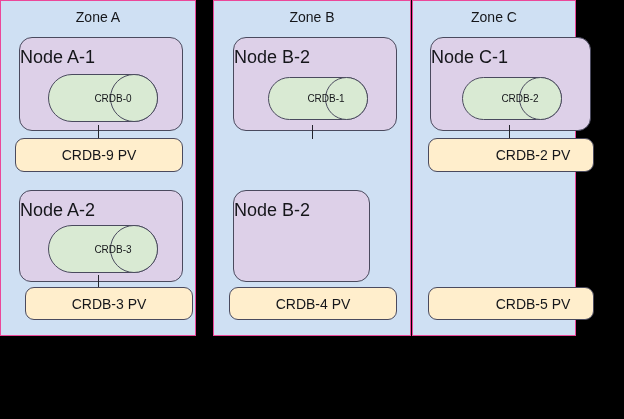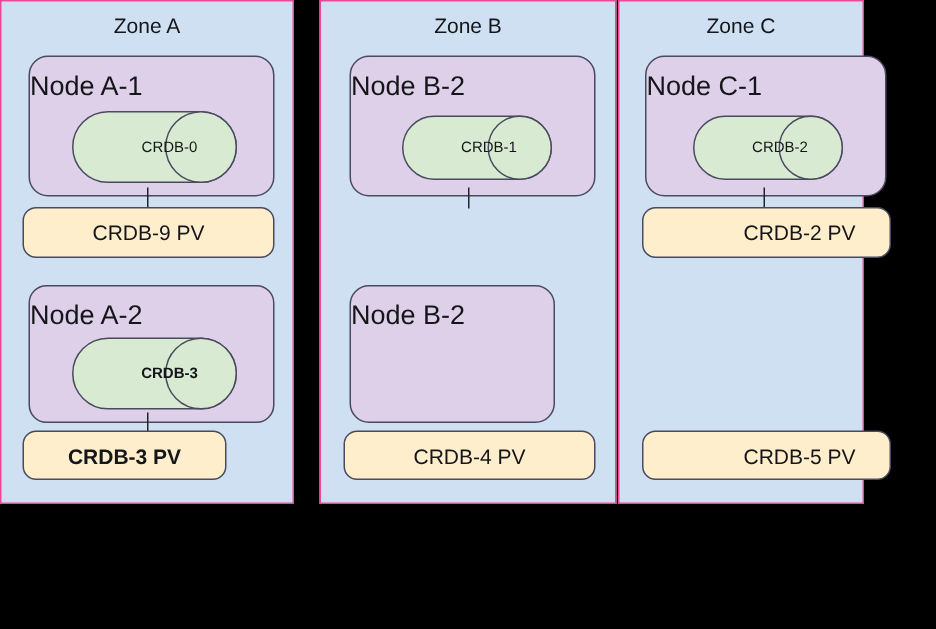--- a/index.html
+++ b/index.html
@@ -103,32 +103,32 @@
         <div class="cyl-label" style="left:10px; width:110px;">CRDB-0</div>
       </div>
     </div>
 
     <div class="connector" style="left:97px; top:124px; height:14px;"></div>
 
     <div class="pv" style="left:14px; top:137px; width:168px; height:34px;">CRDB-9 PV</div>
 
     <div class="node" style="left:18px; top:189px; width:164px; height:92px;border-radius:12px;">
       <div class="node-title">Node A-2</div>
-      <div class="cyl" style="left:28px; top:34px; width:110px; height:48px;font-weight:bold;">
+      <div class="cyl" style="left:28px; top:34px; width:110px; height:48px;">
         <svg width="110" height="48" viewBox="0 0 110 48" aria-hidden="true">
           <path d="M24,0.5 L86,0.5 A23.5,23.5 0 0 1 86,47.5 L24,47.5 A23.5,23.5 0 0 1 24,0.5 Z" fill="#d9ead3" stroke="#4a4a5e" stroke-width="1"></path>
           <ellipse cx="86" cy="24" rx="23.5" ry="23.5" fill="#d9ead3" stroke="#4a4a5e" stroke-width="1"></ellipse>
         </svg>
         <div class="cyl-label" style="left:10px; width:110px;">CRDB-3</div>
       </div>
     </div>
 
     <div class="connector" style="left:97px; top:274px; height:13px;"></div>
 
-    <div class="pv" style="left:14px; top:286px; width:136px; height:33px;font-weight:bold;">CRDB-3 PV</div>
+    <div class="pv" style="left:24px; top:286px; width:168px; height:33px;">CRDB-3 PV</div>
   </div>
 
   <div class="zone" style="left:213px; top:0px; width:198px; height:336px;">
     <div class="zone-title">Zone B</div>
 
     <div class="node" style="left:19px; top:36px; width:164px; height:94px;">
       <div class="node-title">Node B-2</div>
       <div class="cyl" style="left:34px; top:39px; width:100px; height:43px;">
         <svg width="100" height="43" viewBox="0 0 100 43" aria-hidden="true">
           <path d="M21.5,0.5 L78.5,0.5 A21,21 0 0 1 78.5,42.5 L21.5,42.5 A21,21 0 0 1 21.5,0.5 Z" fill="#d9ead3" stroke="#4a4a5e" stroke-width="1"></path>

